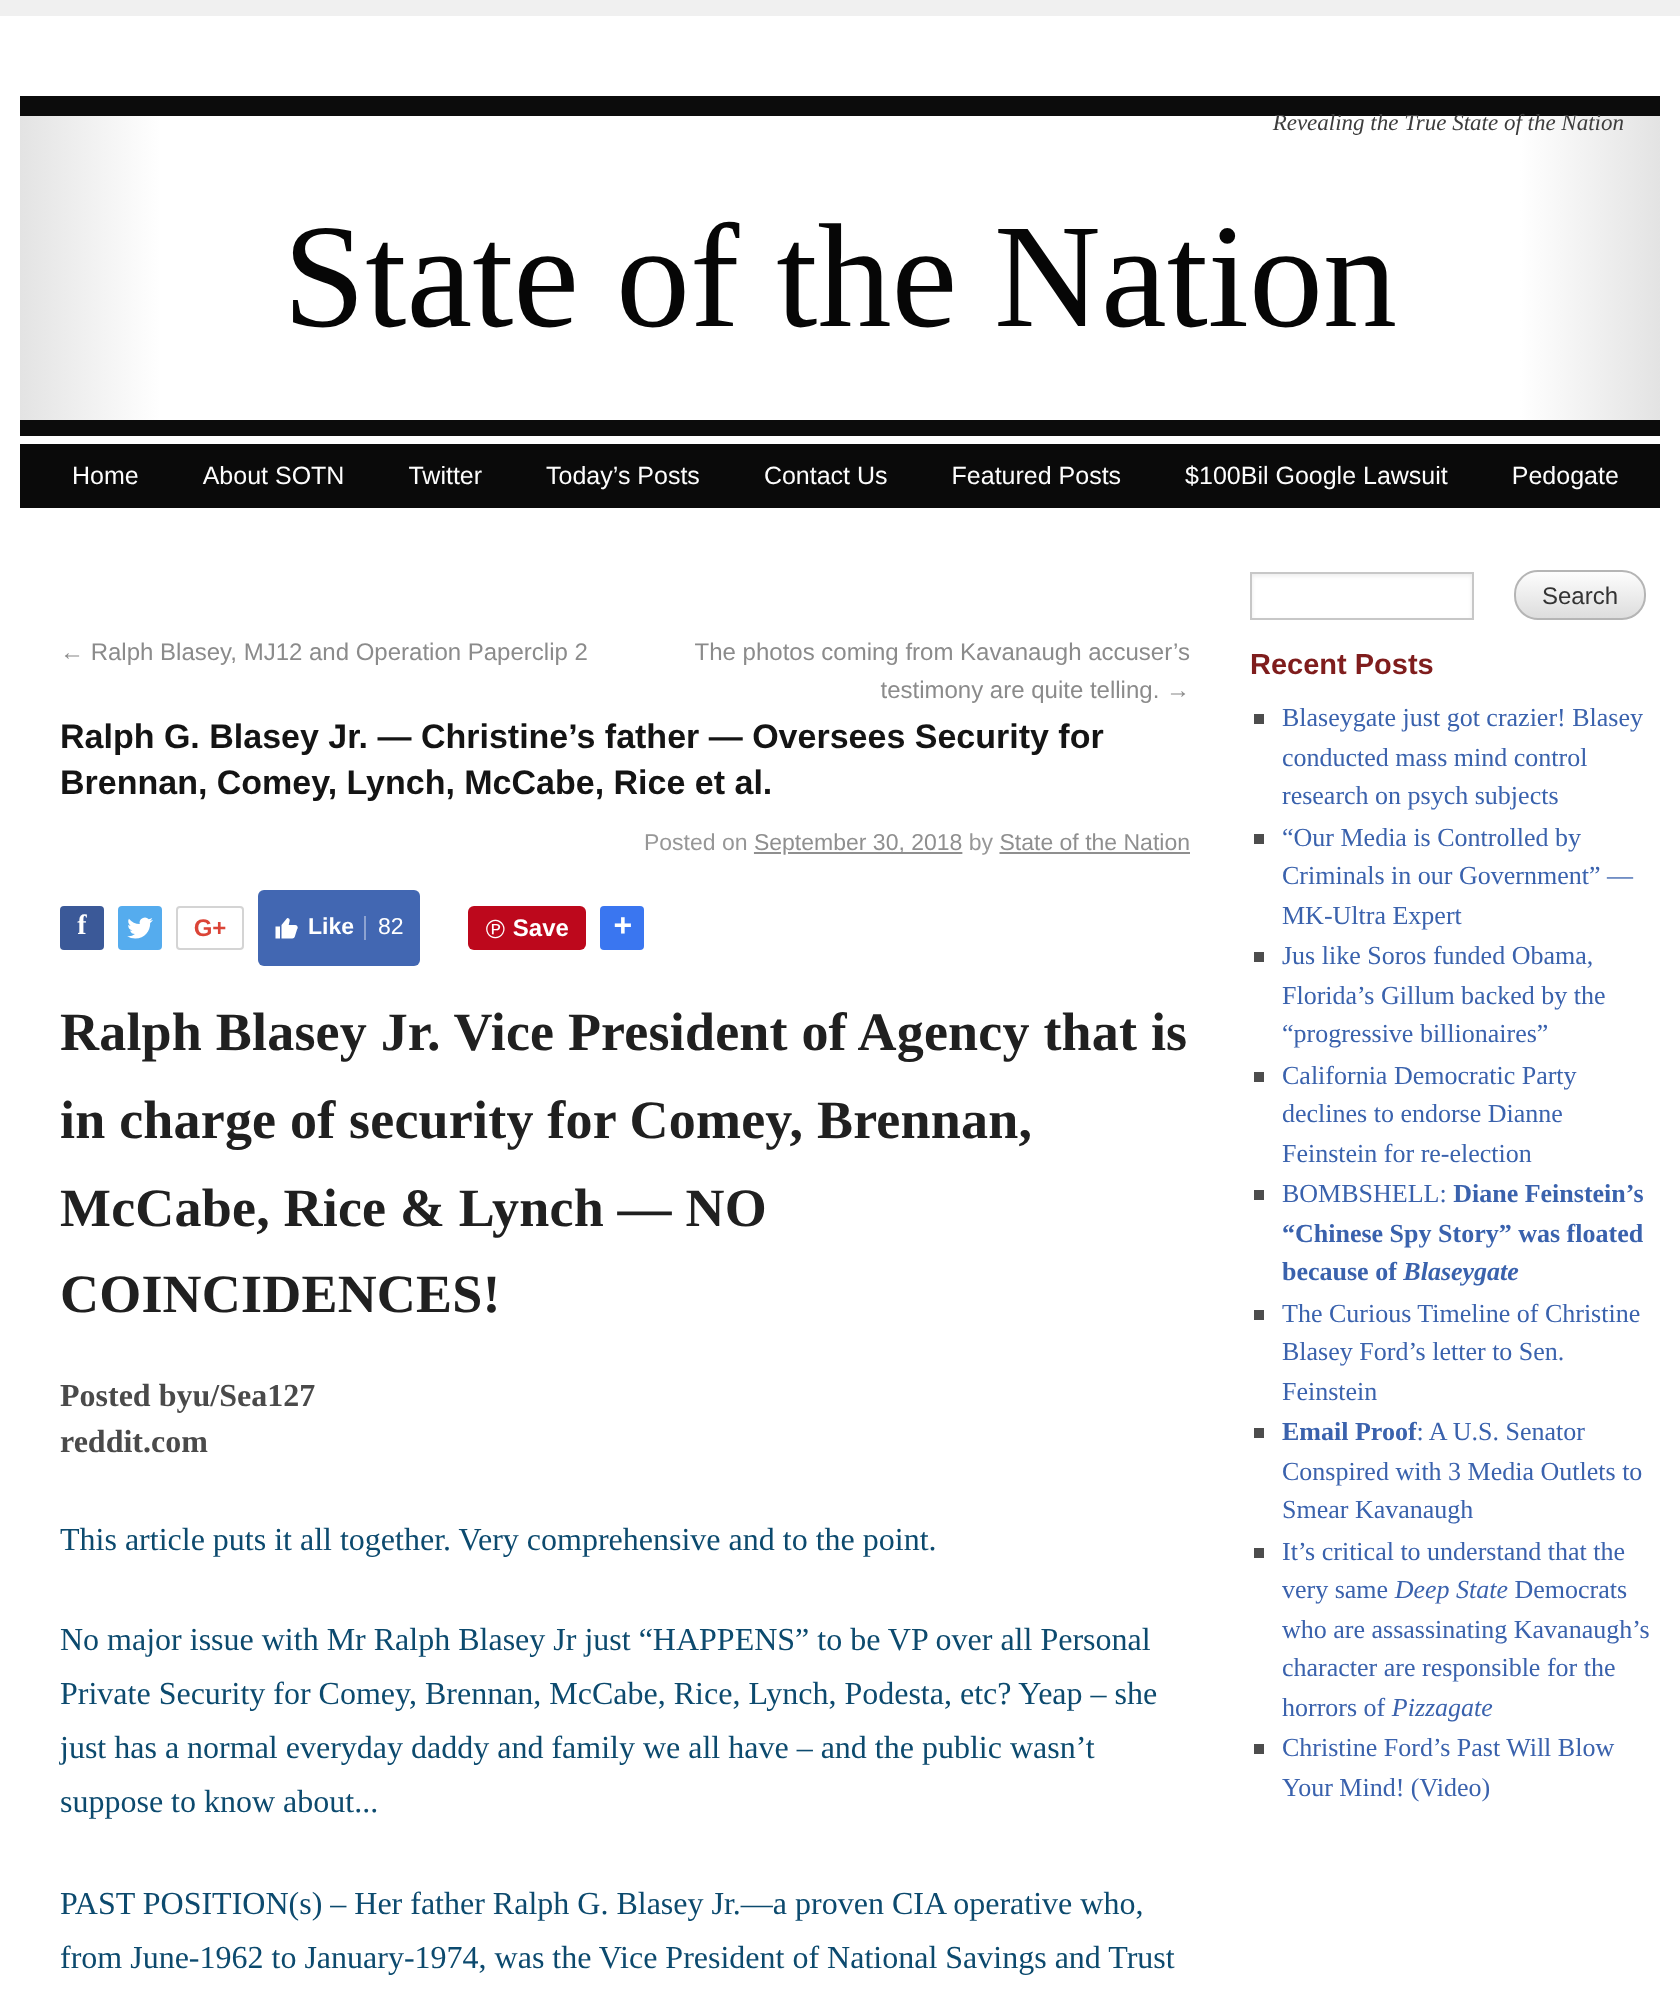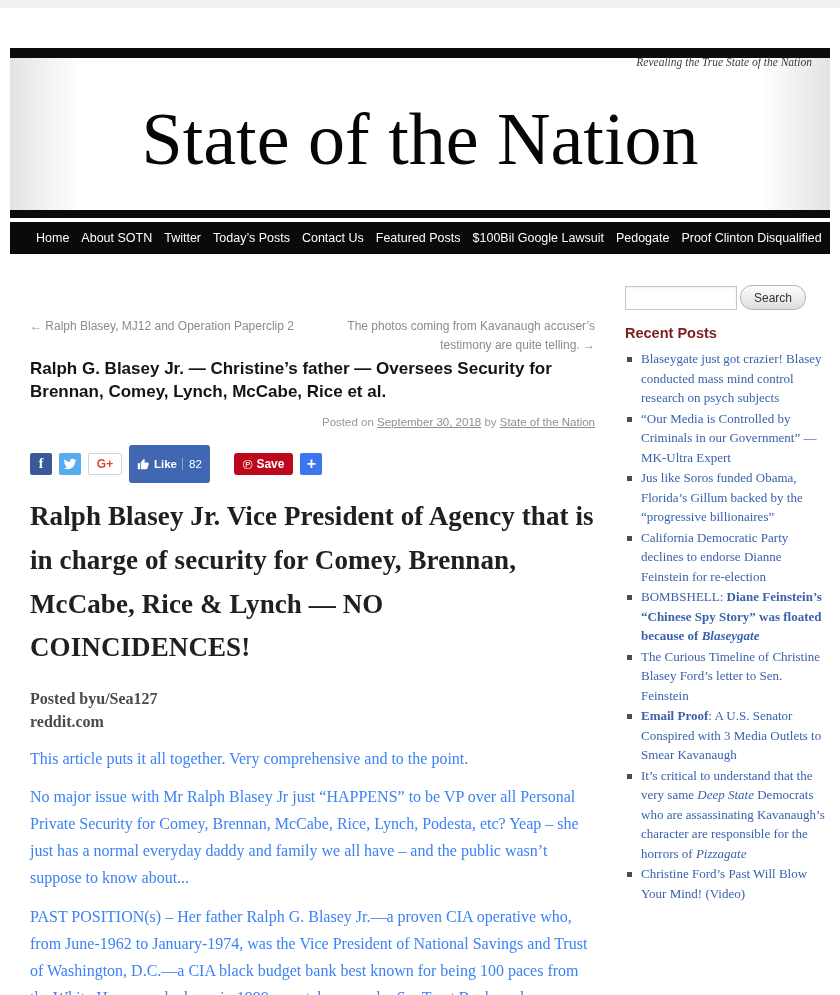--- a/index.html
+++ b/index.html
@@ -34,21 +34,21 @@
     display:flex; align-items:center; justify-content:center;
   }
   .banner-text {
     font-family:"Liberation Serif","DejaVu Serif",serif;
     font-size:74px; color:#060606; padding-top:10px; white-space:nowrap;
   }
 
   
   .main-nav {
     margin:4px 10px 0 10px; height:32px; background:#0a0a0a;
-    display:flex; align-items:center; gap:12px; padding-left:26px;
+    display:flex; align-items:center; gap:32px; padding-left:26px;
   }
   .main-nav a { color:#fdfdfd; font-size:12.5px; white-space:nowrap; }
 
   
   .content { display:flex; padding:31px 10px 0 30px; }
   .main-col { width:565px; margin-right:30px; }
   .sidebar  { width:205px; }
 
   
   .post-nav { display:flex; justify-content:space-between; font-size:12px; color:#8b8b8b; min-height:50px; }
@@ -78,25 +78,25 @@
     font-family:"Liberation Serif","DejaVu Serif",serif;
     font-size:27px; font-weight:700; color:#202020; line-height:1.62; margin-top:19px;
     letter-spacing:0.1px;
   }
   .posted-by {
     font-family:"Liberation Serif","DejaVu Serif",serif;
     font-size:16px; color:#4a4a4a; line-height:1.45; margin-top:17px; font-weight:700;
   }
   .body-para {
     font-family:"Liberation Serif","DejaVu Serif",serif;
-    font-size:16px; color:#3b82f6; line-height:1.68; margin-top:12px;
-  }
-
-  
-  .search-row { display:flex; align-items:center; gap:3px; }
+    font-size:16px; color:#0c4a6e; line-height:1.68; margin-top:24px;
+  }
+
+  
+  .search-row { display:flex; align-items:center; gap:20px; }
   .search-input {
     width:112px; height:24px; border:1px solid #c7c7c7; background:#fff;
     box-shadow:inset 0 1px 2px rgba(0,0,0,0.08); font-size:12px; padding:0 5px;
   }
   .search-btn {
     height:25px; padding:0 13px; font-size:12px; color:#333;
     border:1px solid #b5b5b5; border-radius:12px;
     background:linear-gradient(#fdfdfd,#dddddd); cursor:pointer;
     font-family:"Liberation Sans",sans-serif;
   }

